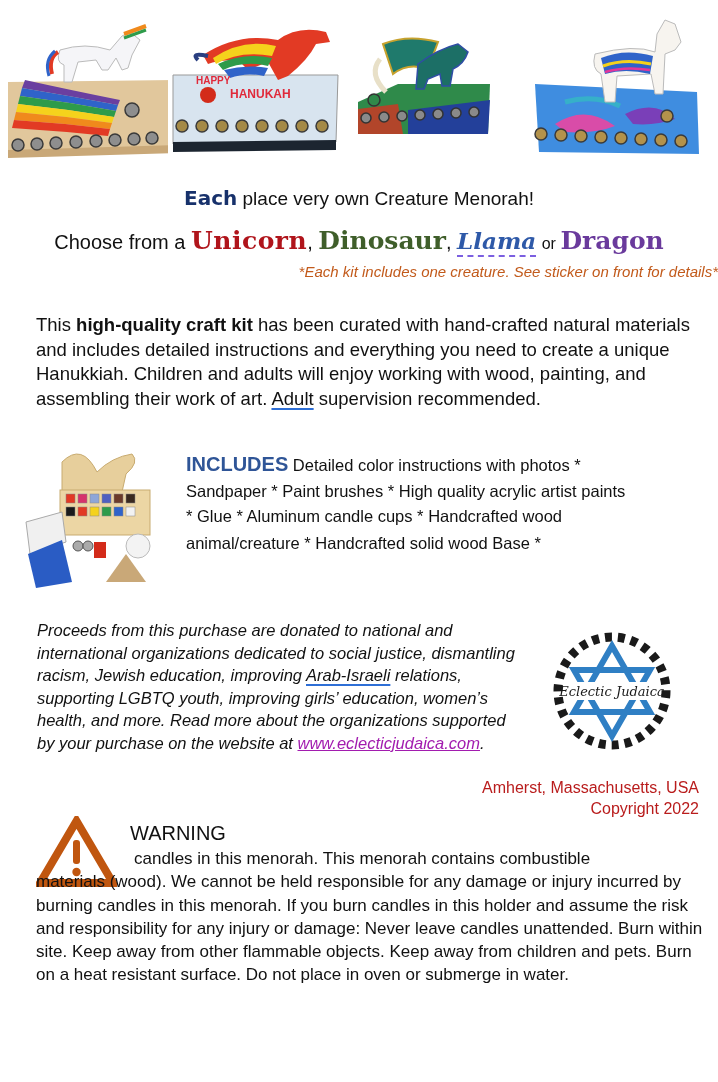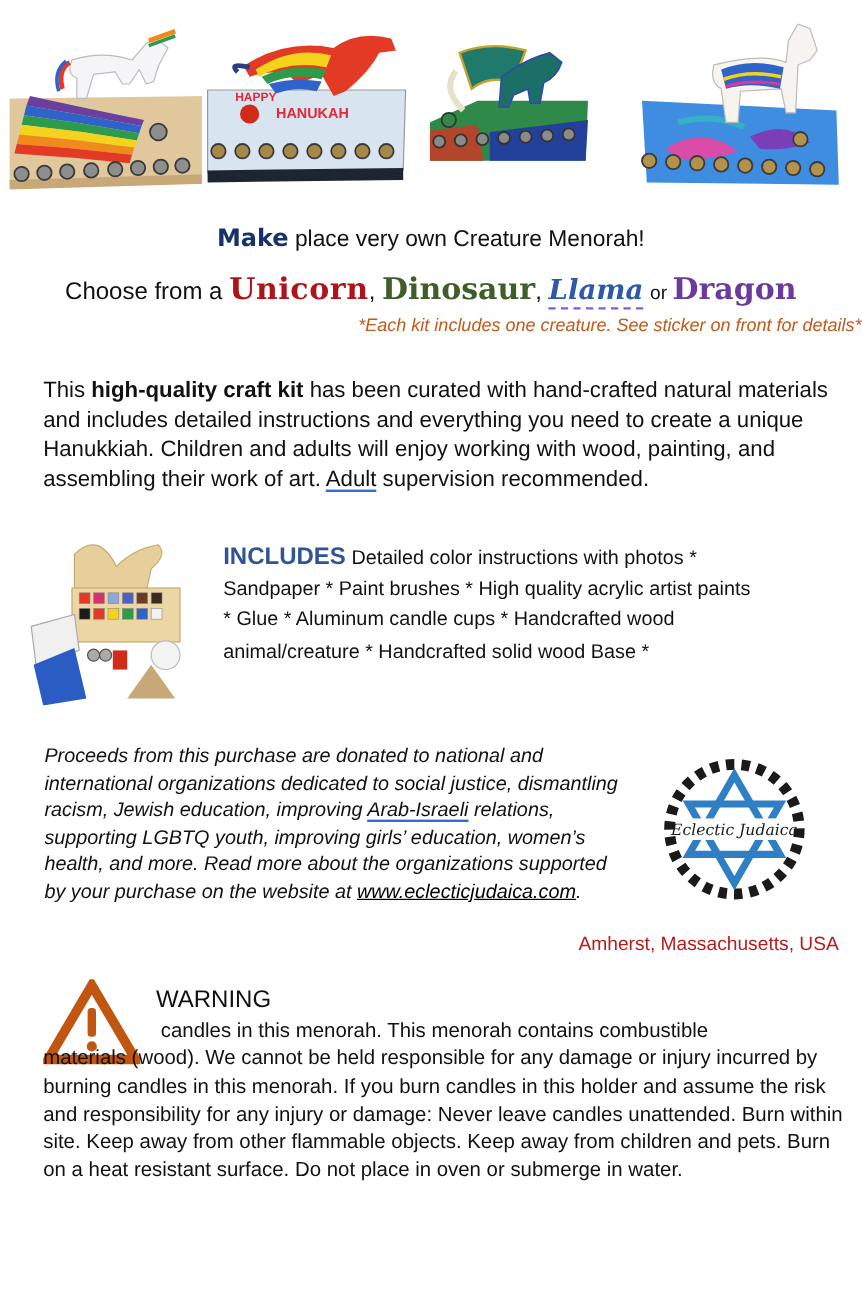--- a/index.html
+++ b/index.html
@@ -26,21 +26,21 @@
   .intro b { font-weight: bold; }
   .squiggle { text-decoration: underline; text-decoration-color: #2e6fd6; text-decoration-thickness: 2px; text-underline-offset: 3px; }
 
   
   .includes-img { top: 442px; left: 22px; width: 150px; height: 146px; }
   .includes { top: 452px; left: 186px; width: 525px; font-size: 16.5px; line-height: 25.5px; color: #111; }
   .includes-head { color: #2f5597; font-weight: bold; font-size: 20px; }
 
   
   .proceeds { top: 619px; left: 37px; width: 490px; font-size: 16.5px; line-height: 22.6px; font-style: italic; color: #111; }
-  .link { color: #000000; text-decoration: underline; margin-top: 32px; }
+  .link { color: #a21caf; text-decoration: underline; margin-top: 32px; }
 
   .logo { top: 630px; left: 551px; width: 122px; height: 122px; }
   .address { top: 778px; right: 19px; text-align: right; font-size: 16px; line-height: 20.5px; color: #b91c1c; }
 
   
   .warn-icon { top: 816px; left: 36px; width: 81px; height: 71px; }
   .warn-title { top: 822px; left: 130px; font-size: 20px; font-weight: normal; color: #111; }
   .warn-body { top: 847px; left: 36px; width: 672px; font-size: 17px; line-height: 23.3px; color: #111; }
   .warn-first { padding-left: 94px; display: block; }
   .warn-indent { padding-left: 98px; display: block; }
@@ -148,21 +148,21 @@
       <circle cx="116" cy="124" r="6"></circle>
         <circle cx="136" cy="125" r="6"></circle>
         <circle cx="156" cy="126" r="6"></circle>
         <circle cx="176" cy="127" r="6"></circle>
       <circle cx="162" cy="102" r="6"></circle>
     </g>
   </svg>
 </div>
 
 <div class="abs make-line">
-  <span class="make-word">Make</span><span> place very own Creature Menorah!</span>
+  <span class="make-word">Each</span><span> place very own Creature Menorah!</span>
 </div>
 
 <div class="abs choose-line">
   <span>Choose from a </span><span class="cr-unicorn">Unicorn</span><span>, </span><span class="cr-dino">Dinosaur</span><span>, </span><span class="cr-llama">Llama</span>
   <span class="or-word">or </span><span class="cr-dragon">Dragon</span>
 </div>
 
 <div class="abs note-line">*Each kit includes one creature. See sticker on front for details*</div>
 
 <div class="abs intro">
@@ -215,20 +215,21 @@
     <circle cx="61" cy="61" r="54" fill="none" stroke="#1a1a1a" stroke-width="9" stroke-dasharray="7 6"></circle>
     <polygon points="61,16 99,82 23,82" fill="none" stroke="#2f7fc4" stroke-width="6" stroke-linejoin="miter"></polygon>
     <polygon points="61,106 99,40 23,40" fill="none" stroke="#2f7fc4" stroke-width="6" stroke-linejoin="miter"></polygon>
     <rect x="14" y="52" width="94" height="18" fill="#fff"></rect>
     <text x="61" y="66" text-anchor="middle" font-family="DejaVu Serif, serif" font-style="italic" font-size="13" fill="#1a1a1a">Eclectic Judaica</text>
   </svg>
 </div>
 
 <div class="abs address">
   <div>Amherst, Massachusetts, USA</div>
+  <div>Copyright 2022</div>
 </div>
 
 <div class="abs warn-icon">
   <svg viewBox="0 0 81 71" width="81" height="71">
     <polygon points="40.5,5 77,67 4,67" fill="none" stroke="#c0560f" stroke-width="8" stroke-linejoin="miter"></polygon>
     <rect x="37" y="24" width="7" height="24" rx="3" fill="#c0560f"></rect>
     <circle cx="40.5" cy="56" r="4.2" fill="#c0560f"></circle>
   </svg>
 </div>
 

